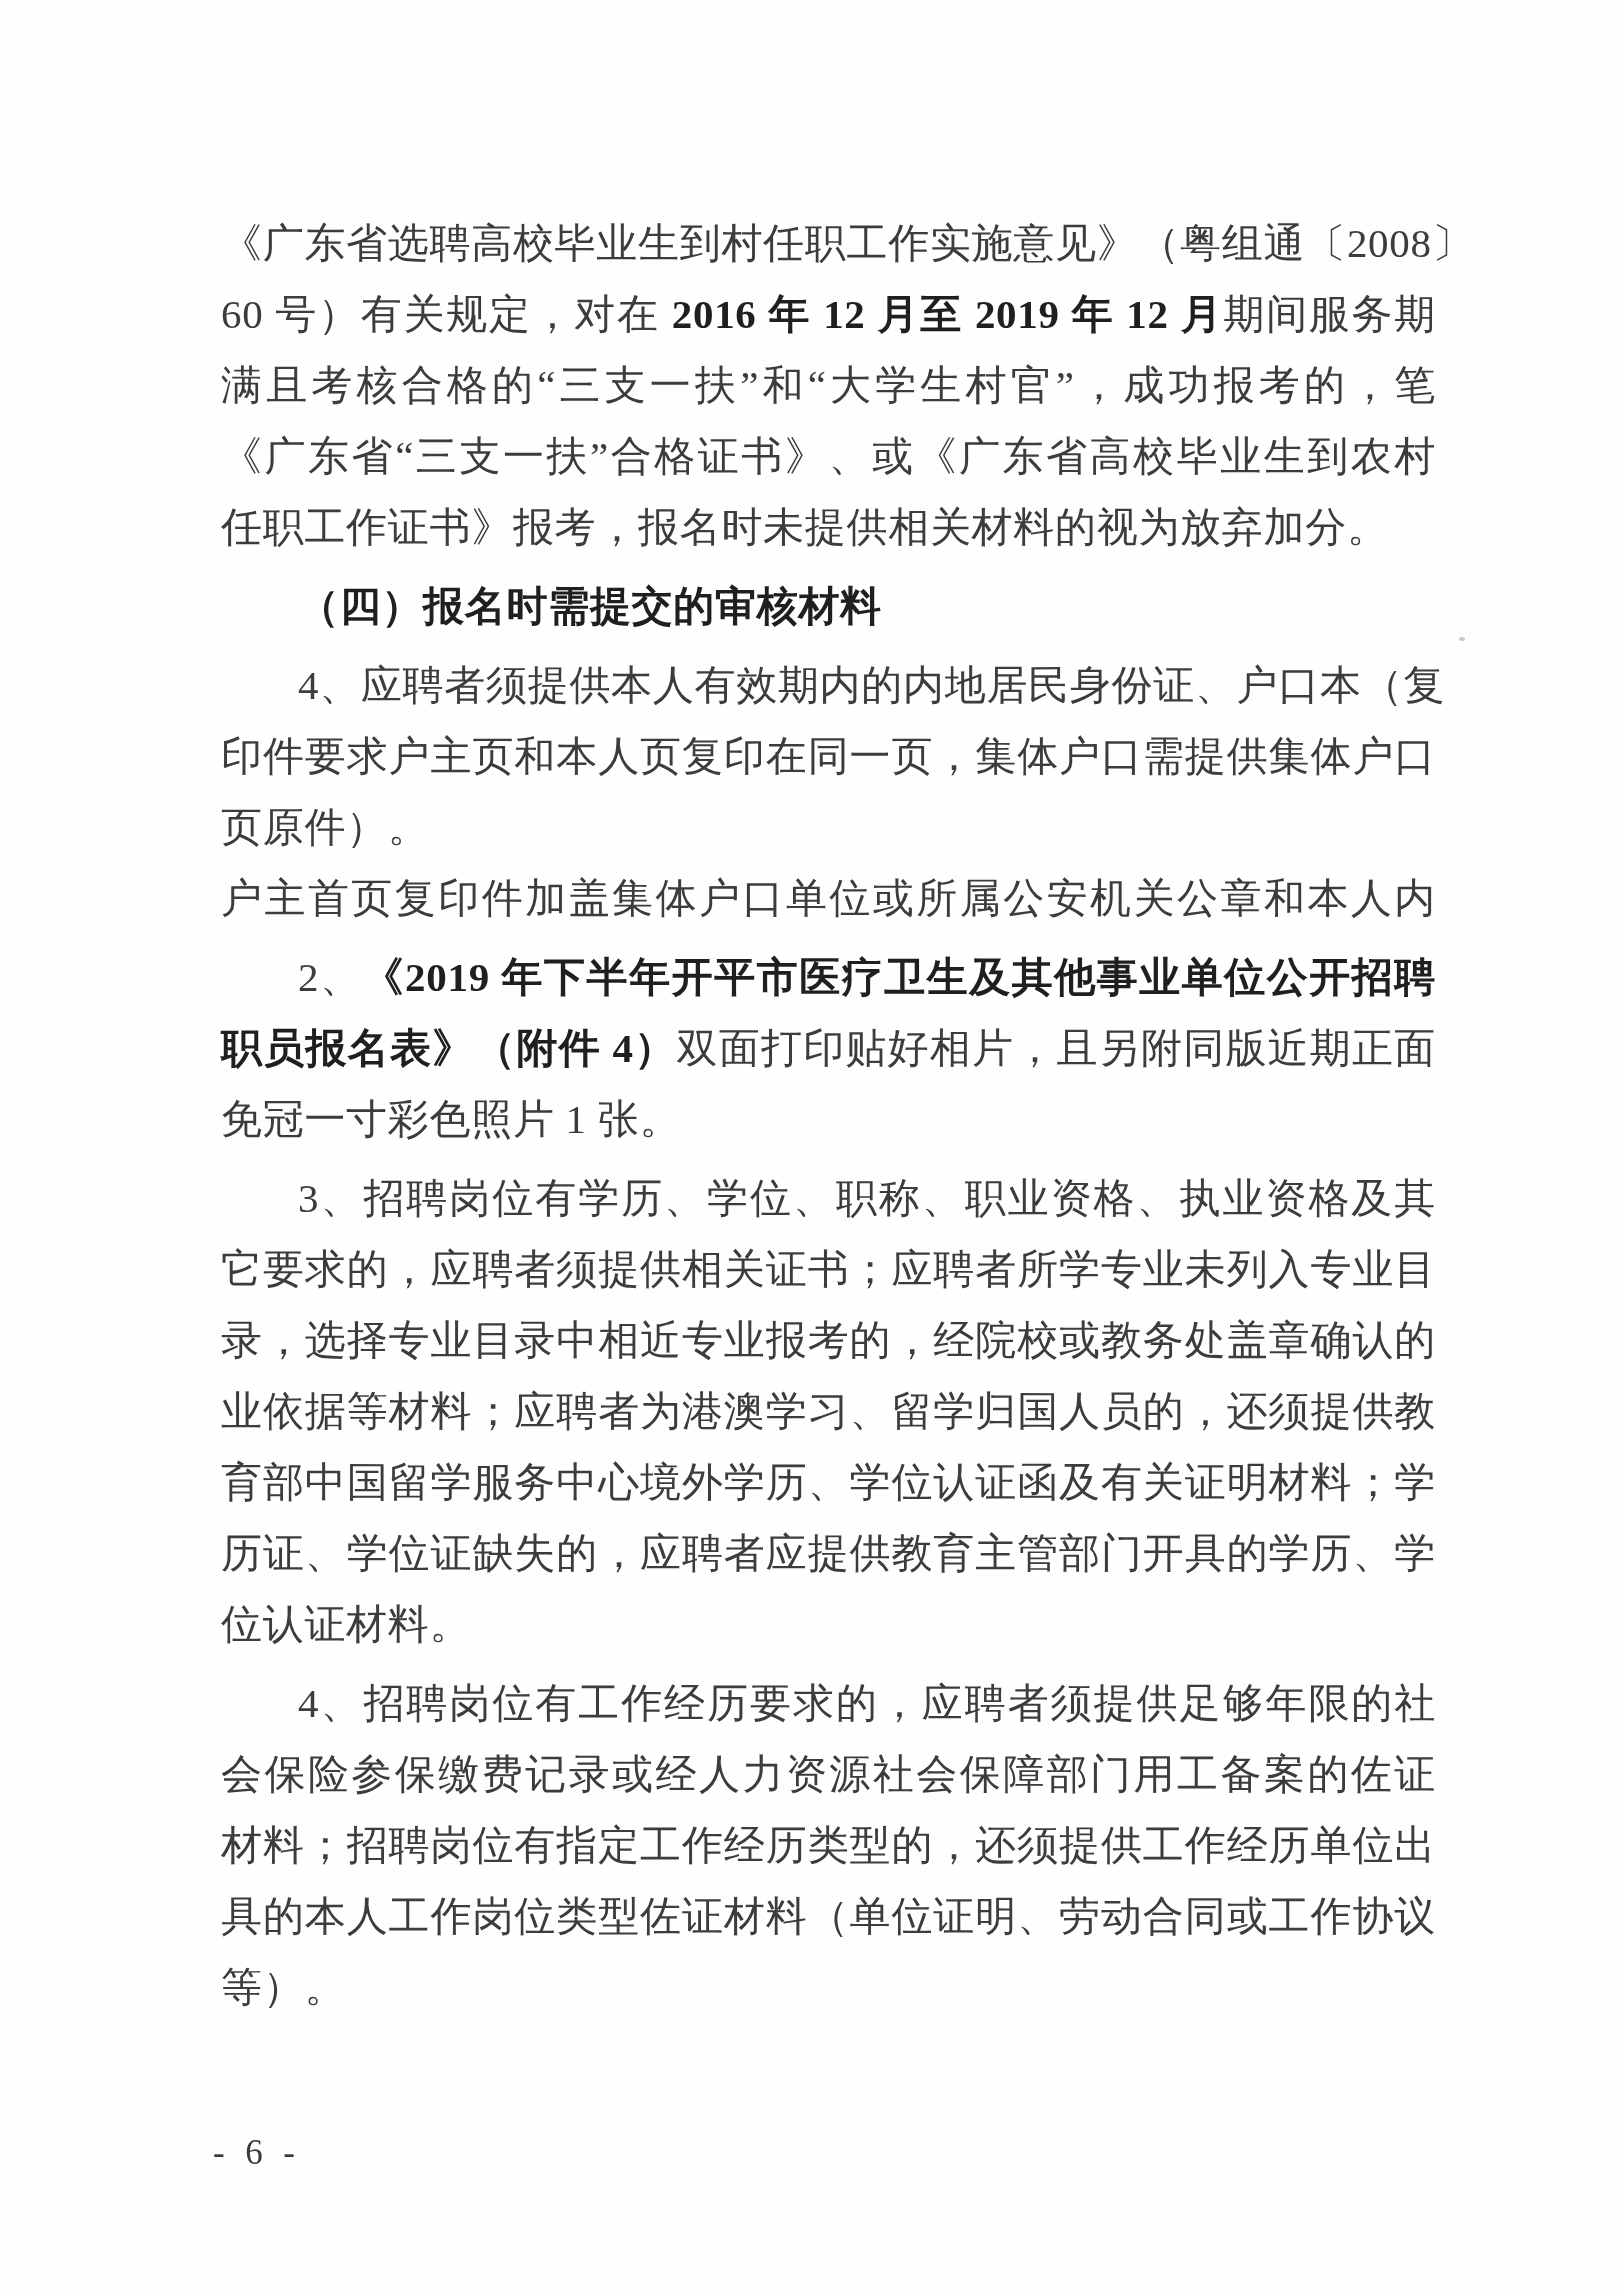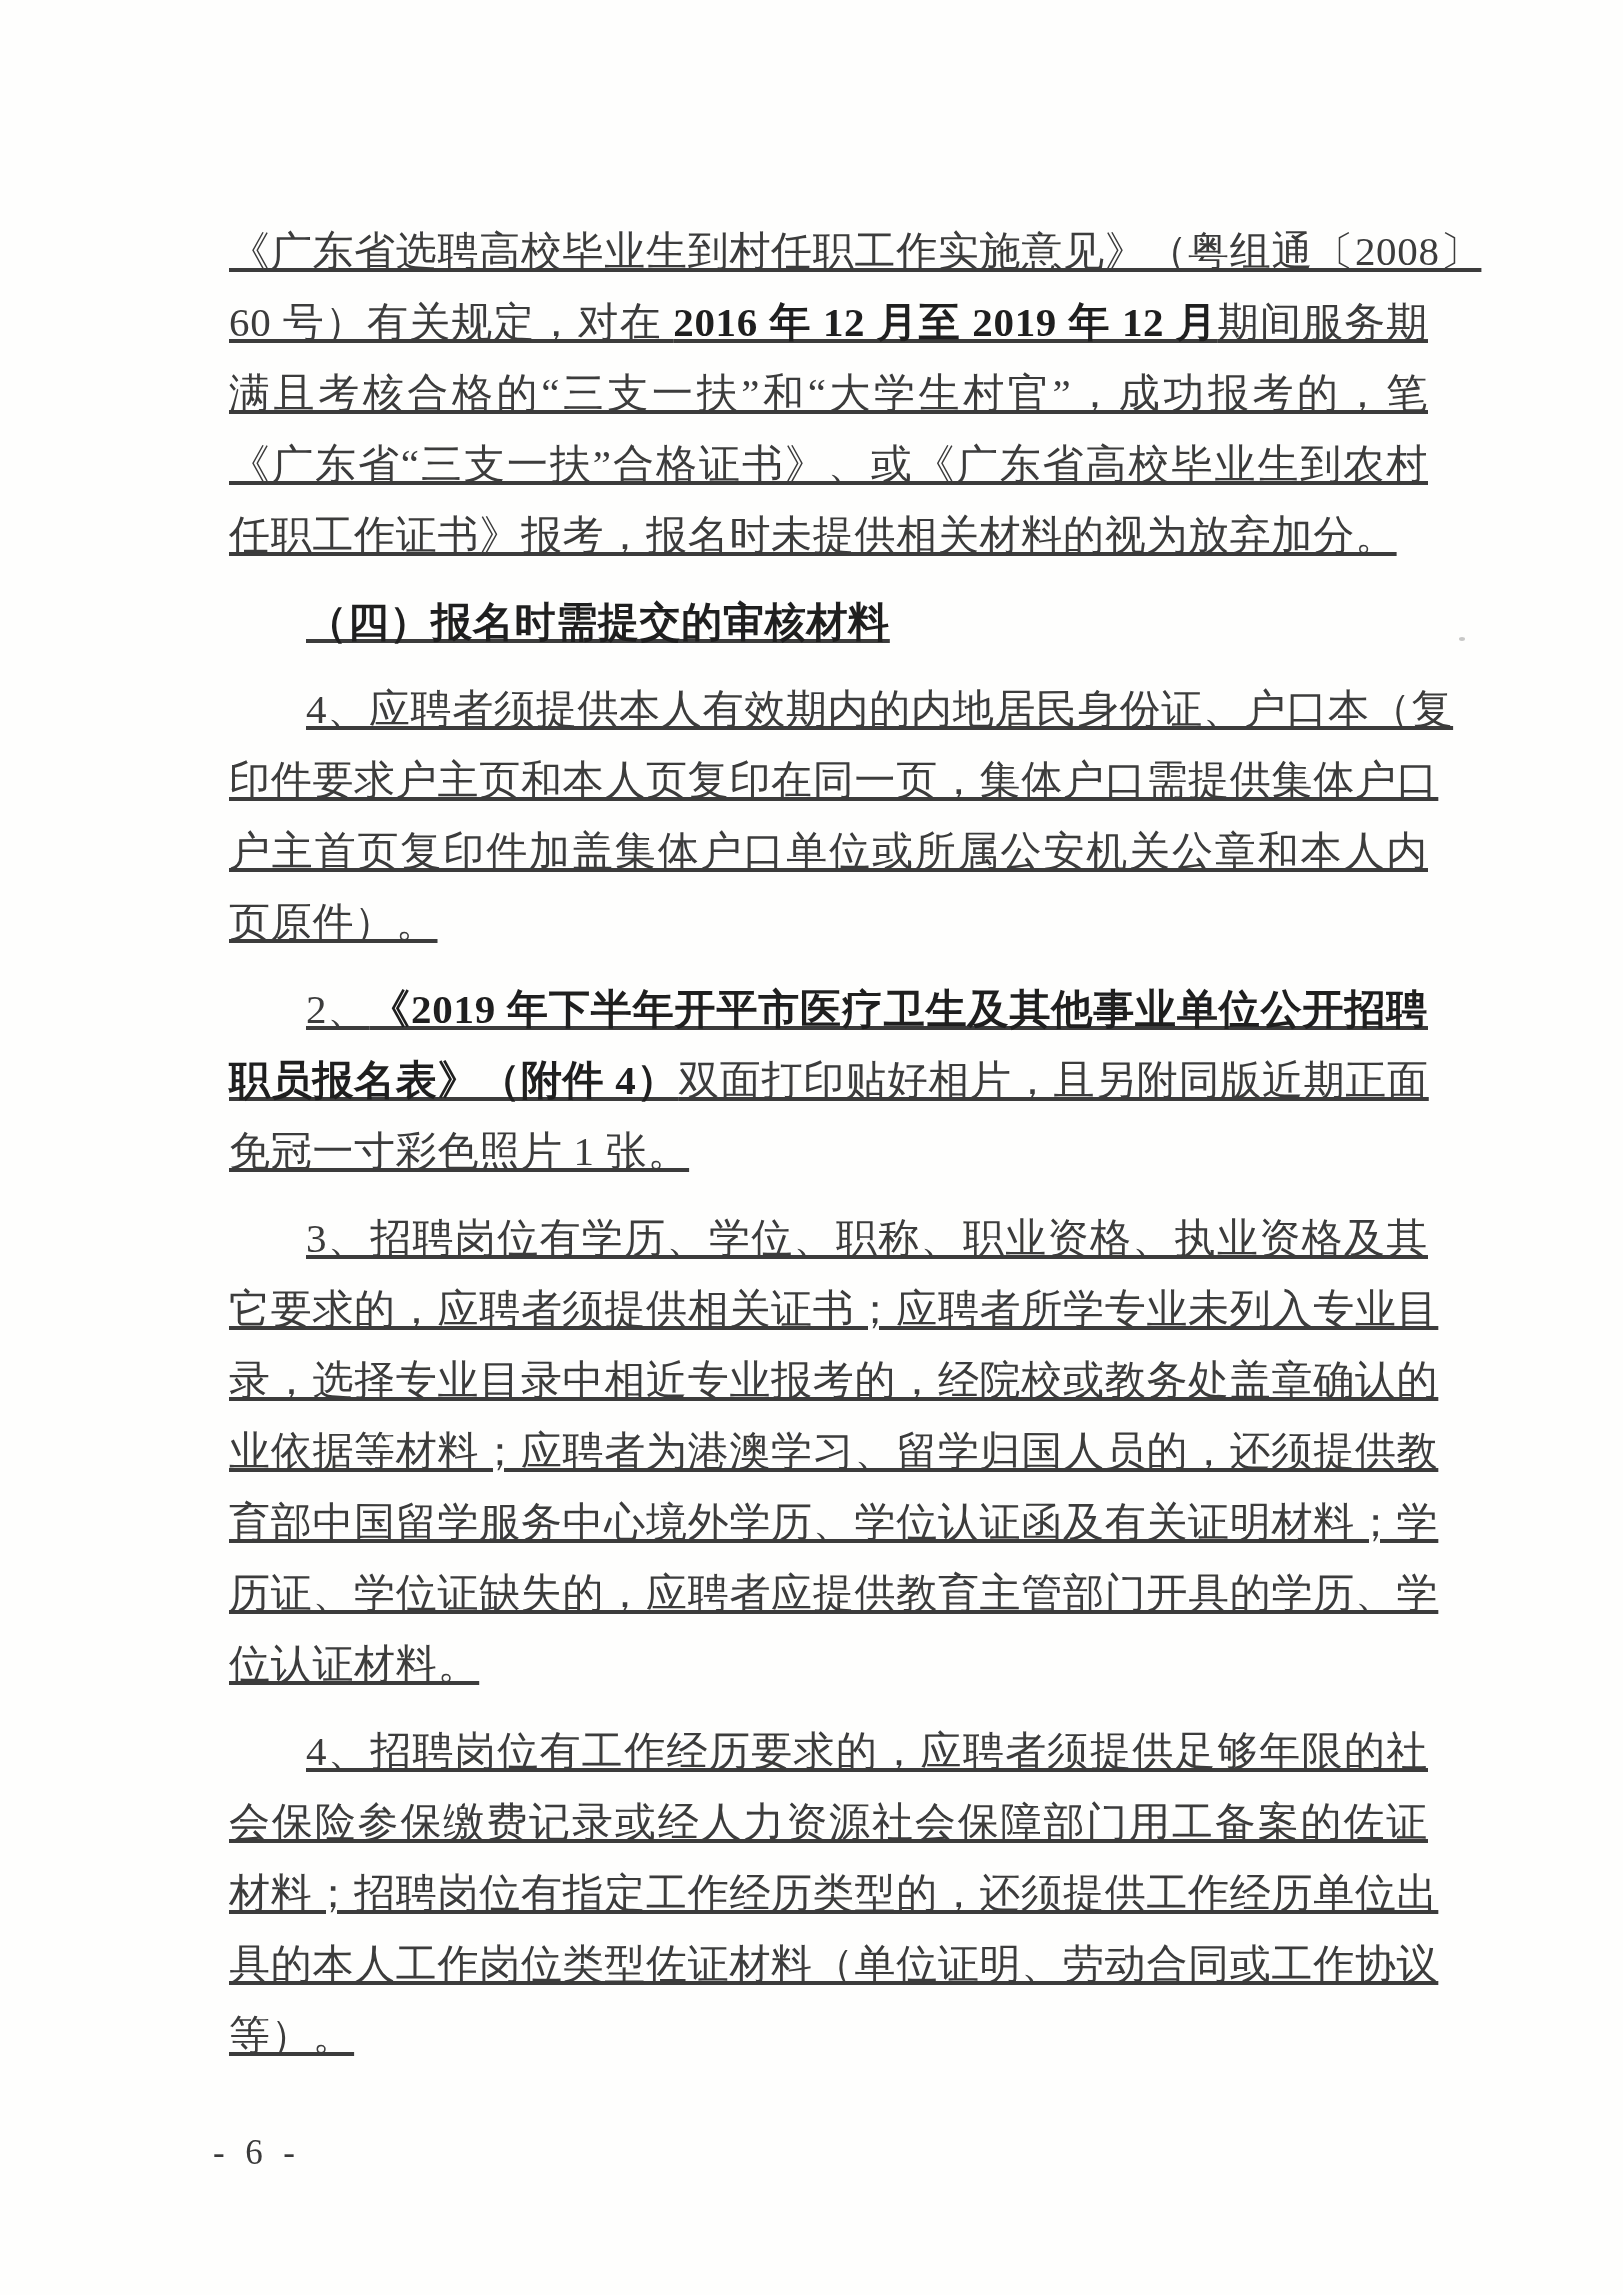--- a/index.html
+++ b/index.html
@@ -21,21 +21,21 @@
     overflow:hidden;
   }
   .text-block{
     position:absolute;
     left:213px;
     top:200px;
     width:1231px;
     color:var(--ink);
     font-size:41px;
   }
-  .para{margin:16px;padding:0;text-decoration:underline;}
+  .para{margin:8px;padding:0;}
   .line{
     height:71px;
     line-height:71px;
     text-align:justify;
     text-align-last:justify;
     overflow:visible;
     white-space:nowrap;
     letter-spacing:0.7px;
   }
   .line.end{
@@ -81,22 +81,22 @@
         <div class="line"><span>满且考核合格的“三支一扶”和“大学生村官”，成功报考的，笔</span></div>
         <div class="line"><span>《广东省“三支一扶”合格证书》、或《广东省高校毕业生到农村</span></div>
         <div class="line end"><span>任职工作证书》报考，报名时未提供相关材料的视为放弃加分。</span></div>
       </div>
       <div class="para">
         <div class="line end indent"><span class="bold">（四）报名时需提交的审核材料</span></div>
       </div>
       <div class="para">
         <div class="line indent"><span>4、应聘者须提供本人有效期内的内地居民身份证、户口本（复</span></div>
         <div class="line"><span>印件要求户主页和本人页复印在同一页，集体户口需提供集体户口</span></div>
+        <div class="line end"><span>页原件）。</span></div>
         <div class="line"><span>户主首页复印件加盖集体户口单位或所属公安机关公章和本人内</span></div>
-        <div class="line end"><span>页原件）。</span></div>
       </div>
       <div class="para">
         <div class="line indent"><span>2、</span><span class="bold">《2019 年下半年开平市医疗卫生及其他事业单位公开招聘</span></div>
         <div class="line"><span class="bold">职员报名表》（附件 4）</span><span>双面打印贴好相片，且另附同版近期正面</span></div>
         <div class="line end"><span>免冠一寸彩色照片 1 张。</span></div>
       </div>
       <div class="para">
         <div class="line indent"><span>3、招聘岗位有学历、学位、职称、职业资格、执业资格及其</span></div>
         <div class="line"><span>它要求的，应聘者须提供相关证书；应聘者所学专业未列入专业目</span></div>
         <div class="line"><span>录，选择专业目录中相近专业报考的，经院校或教务处盖章确认的</span></div>

